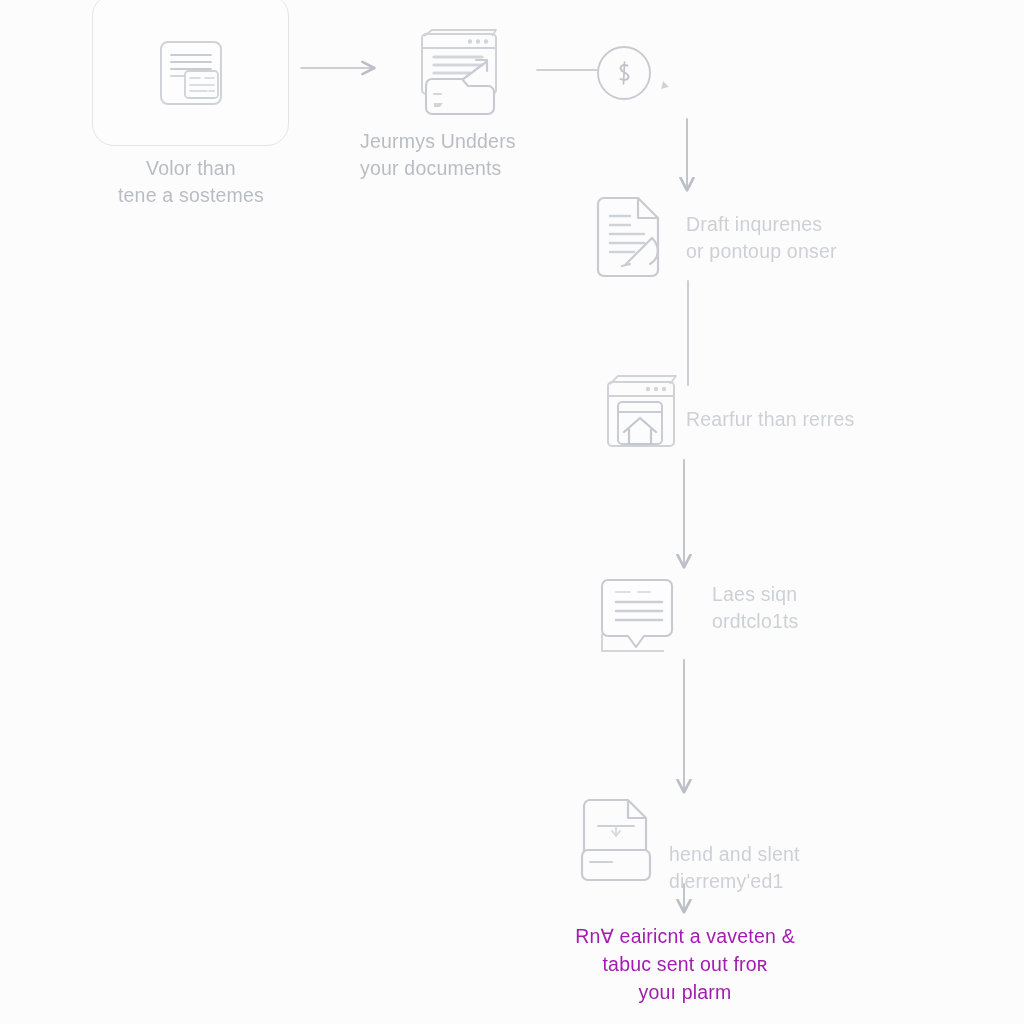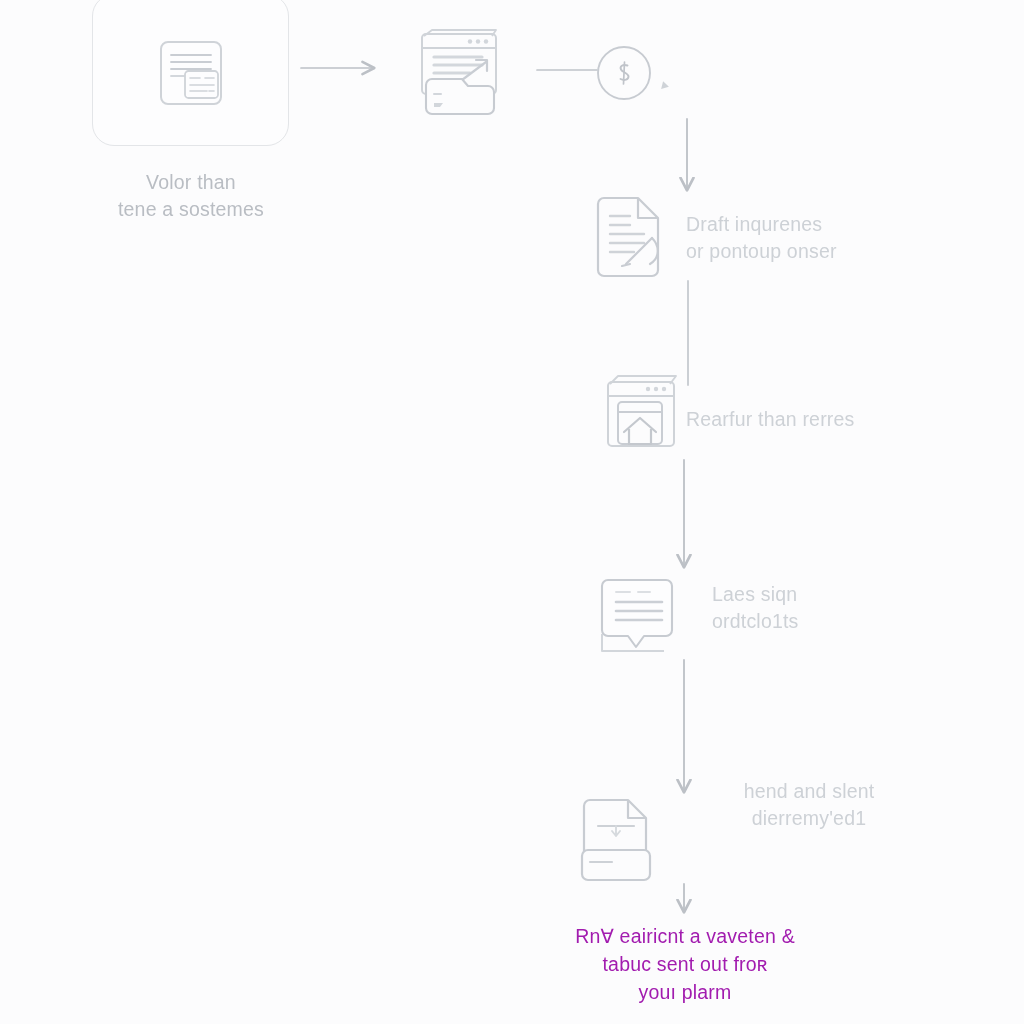--- a/index.html
+++ b/index.html
@@ -68,21 +68,20 @@
     color: #cdd1d6;
   }
   .label-ghost {
     color: #a21caf;
   }
   
   #label-intake {
     left: 60px;
     top: 155px;
     width: 262px;
-    margin-top: 14px;
   }
   
   #label-upload {
     left: 360px;
     top: 128px;
     width: 230px;
   }
   
   #label-review {
     left: 664px;
@@ -99,23 +98,22 @@
     top: 406px;
     width: 300px;
   }
   #label-sign {
     left: 712px;
     top: 581px;
     width: 250px;
   }
   #label-send {
     left: 669px;
-    top: 778px;
+    top: 841px;
     width: 280px;
-    text-align: center;
   }
   #label-footer {
     left: 530px;
     top: 922px;
     width: 310px;
     line-height: 28px;
   }
   .icon-wrap {
     position: absolute;
   }
@@ -208,20 +206,22 @@
       <line x1="30" y1="49" x2="66" y2="49" stroke="#d3d7dc" stroke-width="3.2" stroke-linecap="round"></line>
 
       <path d="M58,56 L82,38" fill="none" stroke="#c9cdd3" stroke-width="2.2" stroke-linecap="round"></path>
       <path d="M72,36 L83,36 L83,47" fill="none" stroke="#c9cdd3" stroke-width="2.2" stroke-linecap="round" stroke-linejoin="round"></path>
 
       <path d="M28,55 h30 l6,7 h20 a6,6 0 0 1 6,6 v16 a6,6 0 0 1 -6,6 h-56 a6,6 0 0 1 -6,-6 v-23 a6,6 0 0 1 6,-6 z" fill="#fcfcfd" stroke="#c7cbd1" stroke-width="2.1" stroke-linejoin="round"></path>
       <line x1="30" y1="70" x2="37" y2="70" stroke="#d2d6db" stroke-width="2" stroke-linecap="round"></line>
       <path d="M30,79 h9 l-3,4 h-6 z" fill="#d2d6db"></path>
     </svg>
   </div>
+  <div class="label left" id="label-upload">Jeurmys Undders
+your documents</div>
 
   <div class="icon-wrap" style="left:596px; top:45px;">
     <svg width="56" height="56" viewBox="0 0 56 56">
       <circle cx="28" cy="28" r="26" fill="none" stroke="#c7cbd1" stroke-width="1.9"></circle>
       <path d="M31.5,20.5 c-5,-1.5 -8,1 -6.5,4 c1.5,3 7.5,3.5 7.5,7 c0,3 -4,4.5 -8,2.5" fill="none" stroke="#c0c4ca" stroke-width="1.9" stroke-linecap="round"></path>
       <line x1="28.5" y1="17" x2="27.5" y2="39" stroke="#c0c4ca" stroke-width="1.7" stroke-linecap="round"></line>
     </svg>
   </div>
   <div class="bullet-marker"></div>
 

